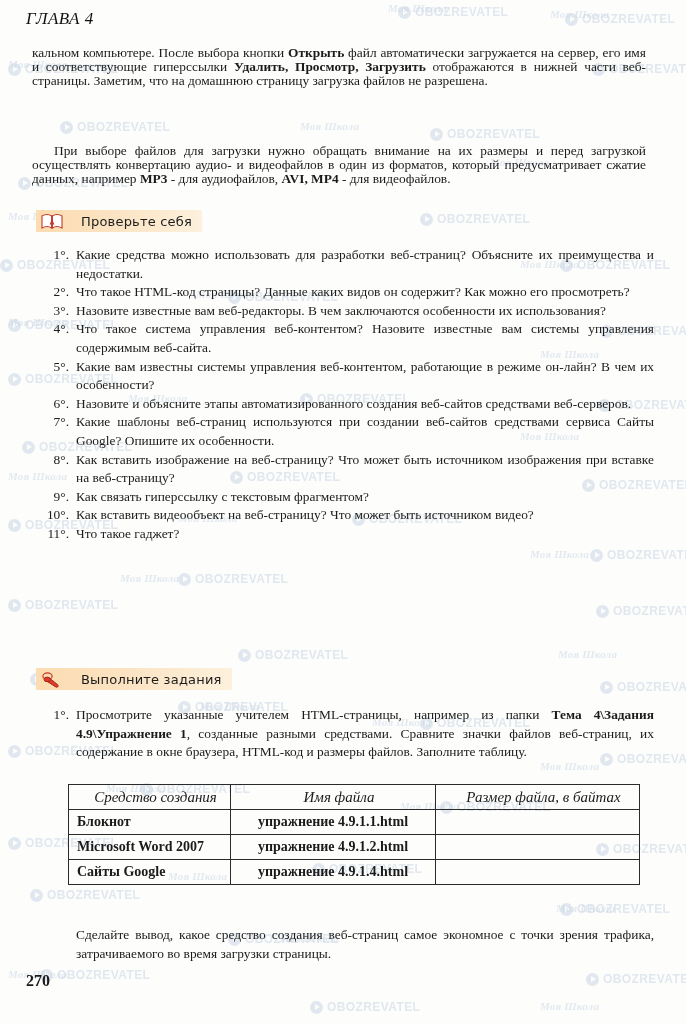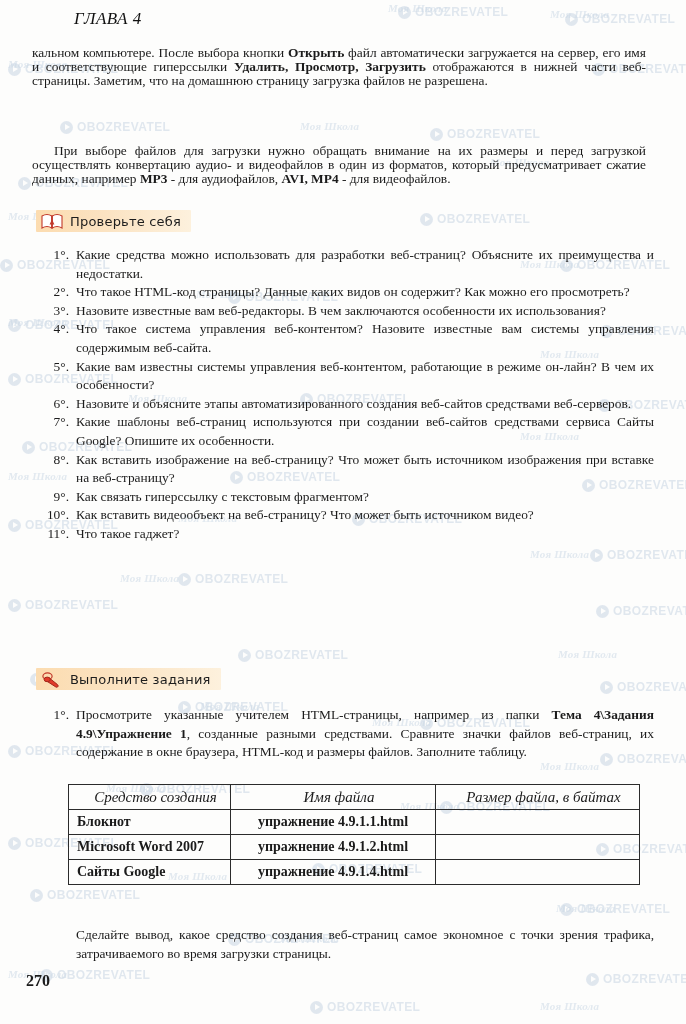--- a/index.html
+++ b/index.html
@@ -76,21 +76,20 @@
 
   .chapter-head {
     position: absolute;
     left: 26px;
     top: 9px;
     font-style: italic;
     font-size: 17px;
     font-variant: small-caps;
     letter-spacing: .5px;
     color: #111;
-    margin-left: 48px;
   }
 
   .col {
     position: absolute;
     left: 32px;
     width: 622px;
   }
 
   p.body {
     margin: 0 8px 0 0;
@@ -105,20 +104,21 @@
 
   
   .ribbon {
     position: absolute;
     display: flex;
     align-items: center;
     height: 22px;
     padding: 0 10px 0 4px;
     background: linear-gradient(to right, #fcdcb0 0%, #fbe3c2 45%, #fdf1dd 100%);
     border-radius: 1px;
+    gap: 11px;
   }
   .ribbon .label {
     font-family: "DejaVu Sans", "Liberation Sans", sans-serif;
     font-size: 13px;
     color: #1d1d1d;
     letter-spacing: .2px;
     margin-left: 6px;
   }
   .ico {
     width: 24px;

